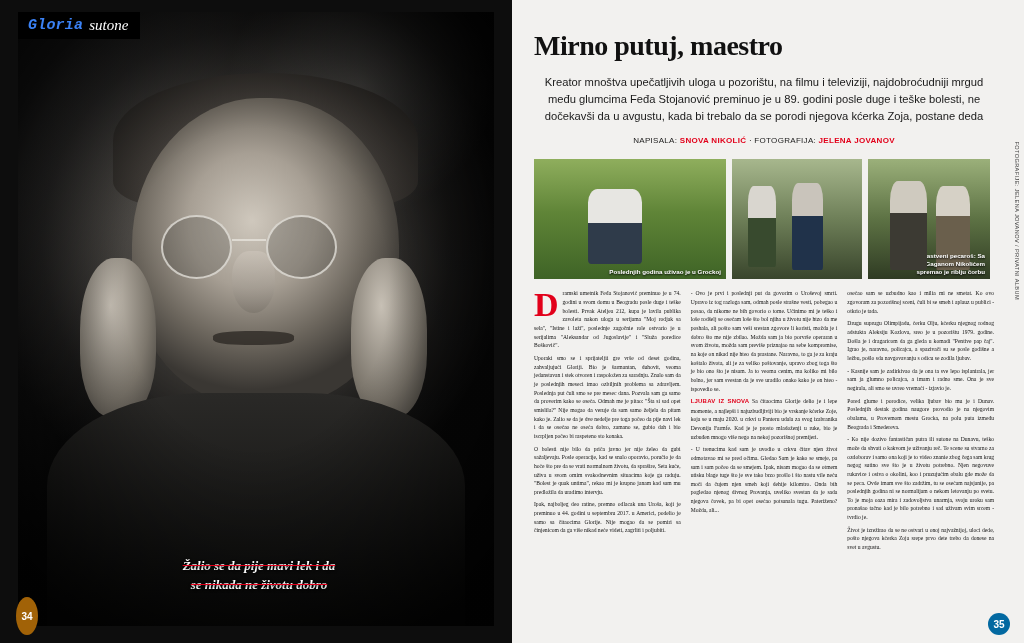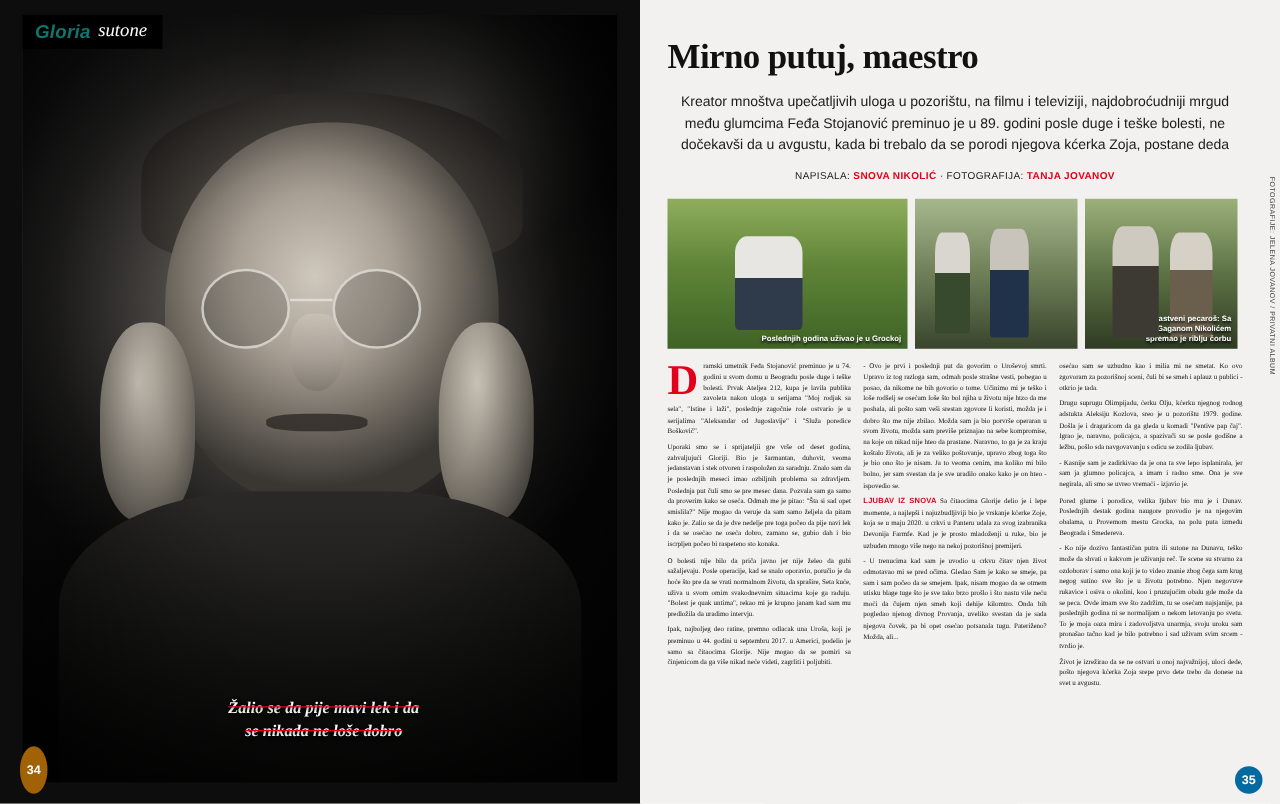--- a/index.html
+++ b/index.html
@@ -83,21 +83,21 @@
     background:radial-gradient(ellipse 70% 65% at 50% 45%, rgba(0,0,0,0) 40%, rgba(0,0,0,0.55) 80%, rgba(0,0,0,0.85) 100%);
   }
 
   .logo-badge {
     position:absolute; left:18px; top:12px;
     display:flex; align-items:center; gap:6px;
     padding:5px 12px 5px 10px;
     background:#000;
   }
   .logo-gloria {
-    color:#0f766e; font-family:Liberation Sans, sans-serif;
+    color:#3b82f6; font-family:Liberation Mono, monospace;
     font-style:italic; font-weight:bold; font-size:15px; letter-spacing:.2px;
   }
   .logo-odlazak {
     color:#ffffff; font-family:"Liberation Serif", serif;
     font-style:italic; font-size:15px;
   }
 
   .quote {
     position:absolute; left:50px; right:44px; bottom:48px;
     color:#ffffff; font-style:italic; font-weight:bold;
@@ -240,35 +240,35 @@
       <div class="ph-vig"></div>
     </div>
 
     <div class="logo-badge">
       <span class="logo-gloria">Gloria</span>
       <span class="logo-odlazak">sutone</span>
     </div>
 
     <div class="quote">
       <span class="strike">Žalio se da pije mavi lek i da</span><br>
-      <span class="strike">se nikada ne loše dobro</span>
+      <span class="strike">se nikada ne životu dobro</span>
     </div>
 
     <div class="pagenum-left">34</div>
   </div>
 
   <div class="gutter"></div>
 
   <div class="page-right">
     <h1 class="headline">Mirno putuj, maestro</h1>
 
     <div class="standfirst">Kreator mnoštva upečatljivih uloga u pozorištu, na filmu i televiziji, najdobroćudniji mrgud među glumcima Feđa Stojanović preminuo je u 89. godini posle duge i teške bolesti, ne dočekavši da u avgustu, kada bi trebalo da se porodi njegova kćerka Zoja, postane deda</div>
 
     <div class="byline">
-      <span>NAPISALA: </span><b>SNOVA NIKOLIĆ</b><span> · FOTOGRAFIJA: </span><b>TANJA JOVANOV</b>
+      <span>NAPISALA: </span><b>SNOVA NIKOLIĆ</b><span> · FOTOGRAFIJA: </span><b>JELENA JOVANOV</b>
     </div>
 
     <div class="photos-row">
       <div class="pbox one p1">
         <div class="cap">Poslednjih
 godina uživao
 je u Grockoj</div>
       </div>
       <div class="pbox two p2">
         <div class="cap"></div>

